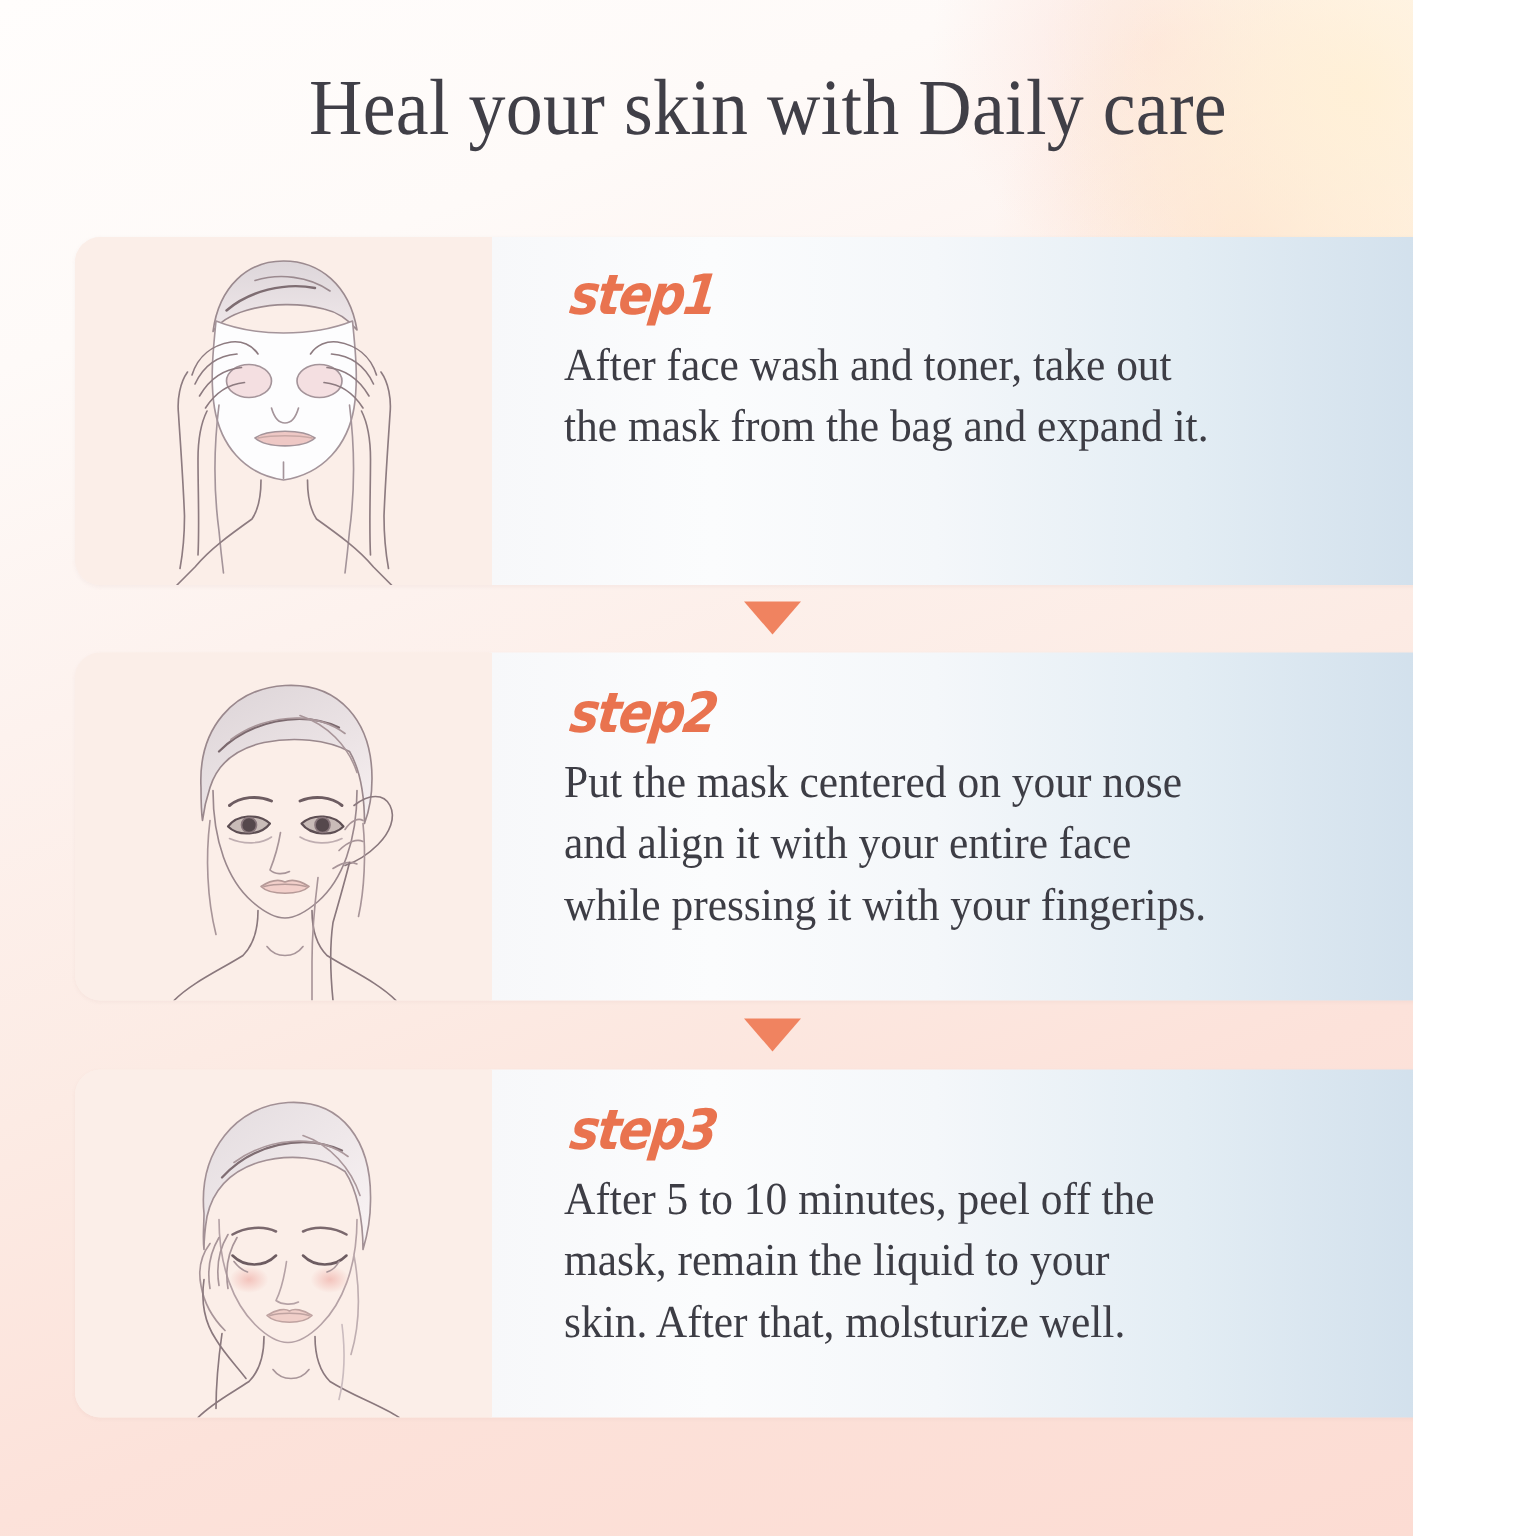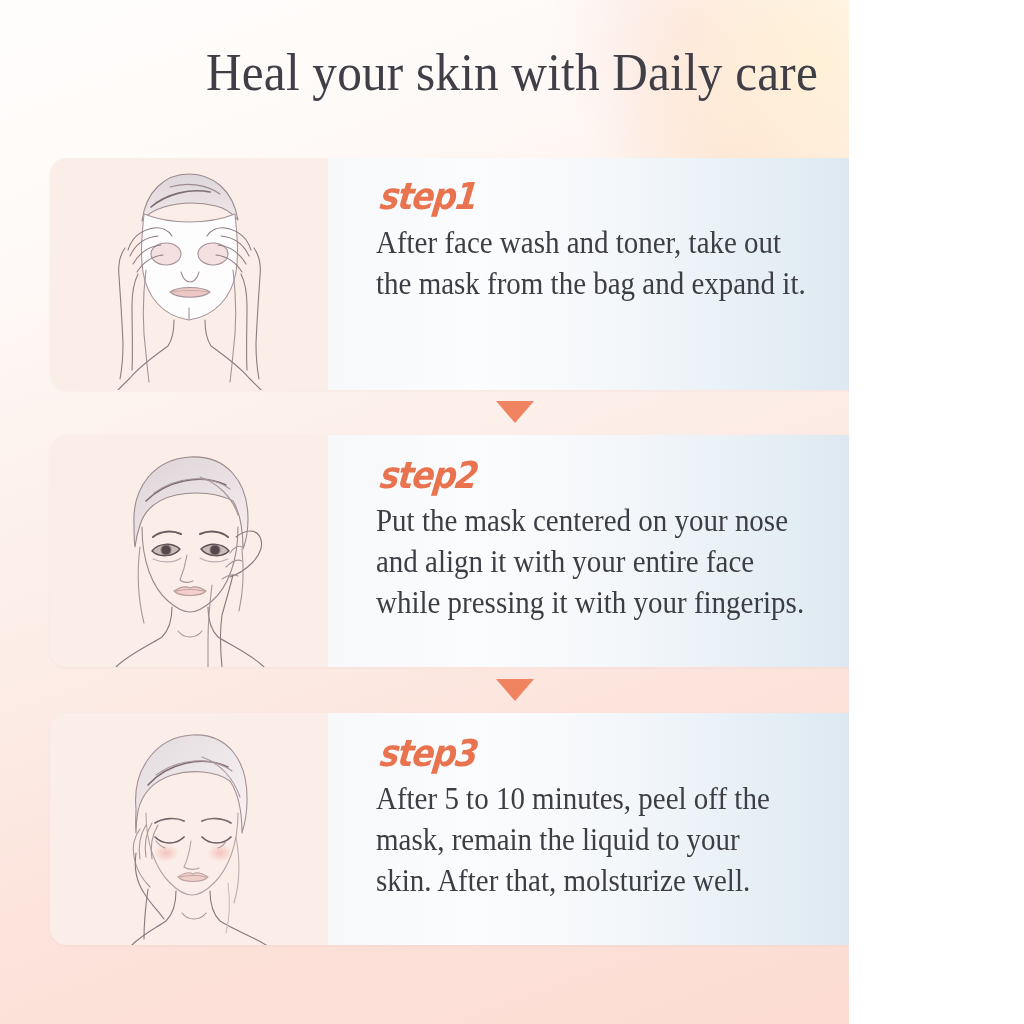--- a/index.html
+++ b/index.html
@@ -8,21 +8,21 @@
   }
   body {
     width: 1024px;
     height: 1024px;
     overflow: hidden;
     font-family: "Liberation Serif", "DejaVu Serif", serif;
   }
 
   .poster {
     position: relative;
-    width: 849px;
+    width: 942px;
     height: 1024px;
     background:
       radial-gradient(circle at 96% 6%, rgba(255,240,214,0.95) 0%, rgba(255,240,214,0) 16%),
       radial-gradient(circle at 88% 16%, rgba(253,224,206,0.85) 0%, rgba(253,224,206,0) 14%),
       radial-gradient(circle at 99% 22%, rgba(255,243,220,0.8) 0%, rgba(255,243,220,0) 12%),
       radial-gradient(circle at 82% 3%, rgba(252,222,214,0.7) 0%, rgba(252,222,214,0) 12%),
       linear-gradient(160deg,
         #fffdfc 0%,
         #fefaf8 18%,
         #fdf2ee 36%,

